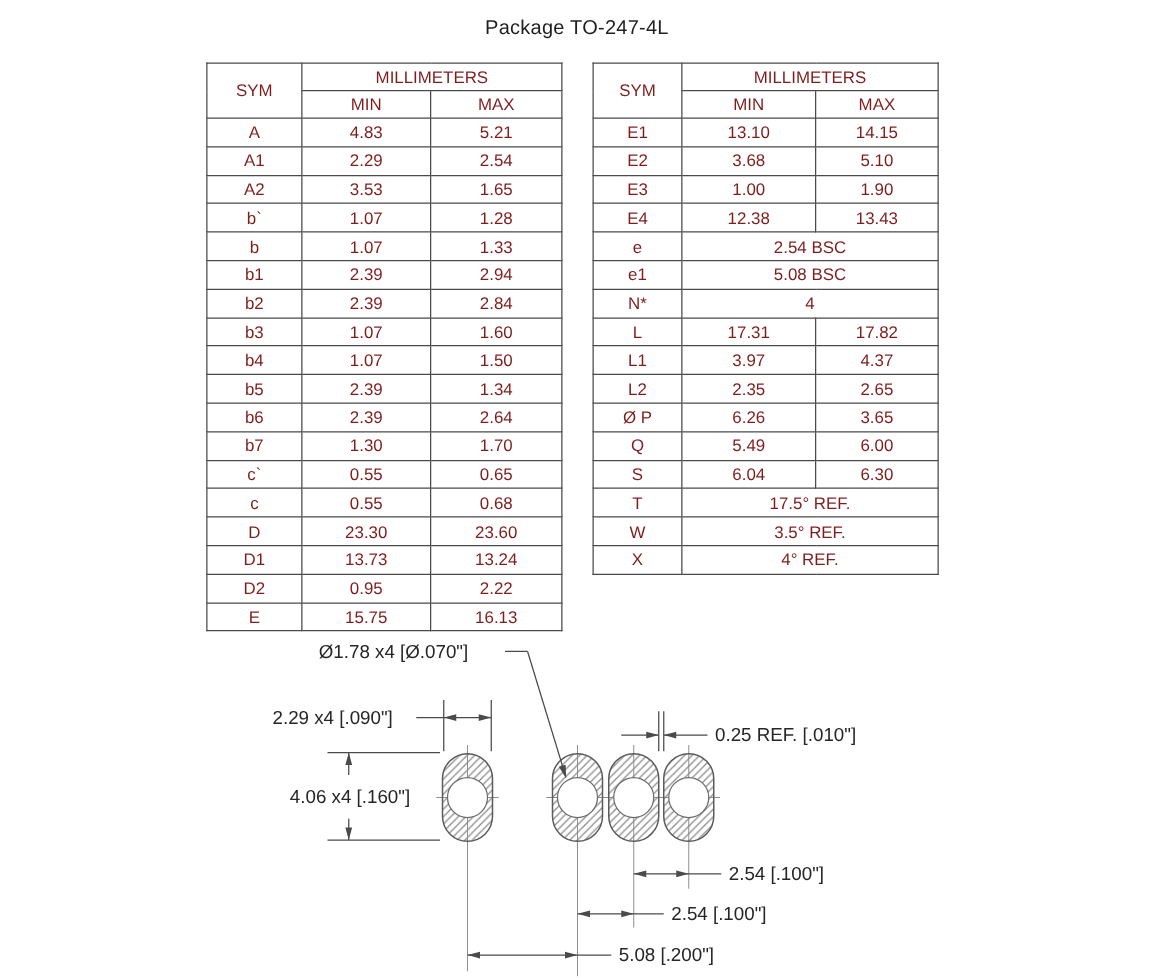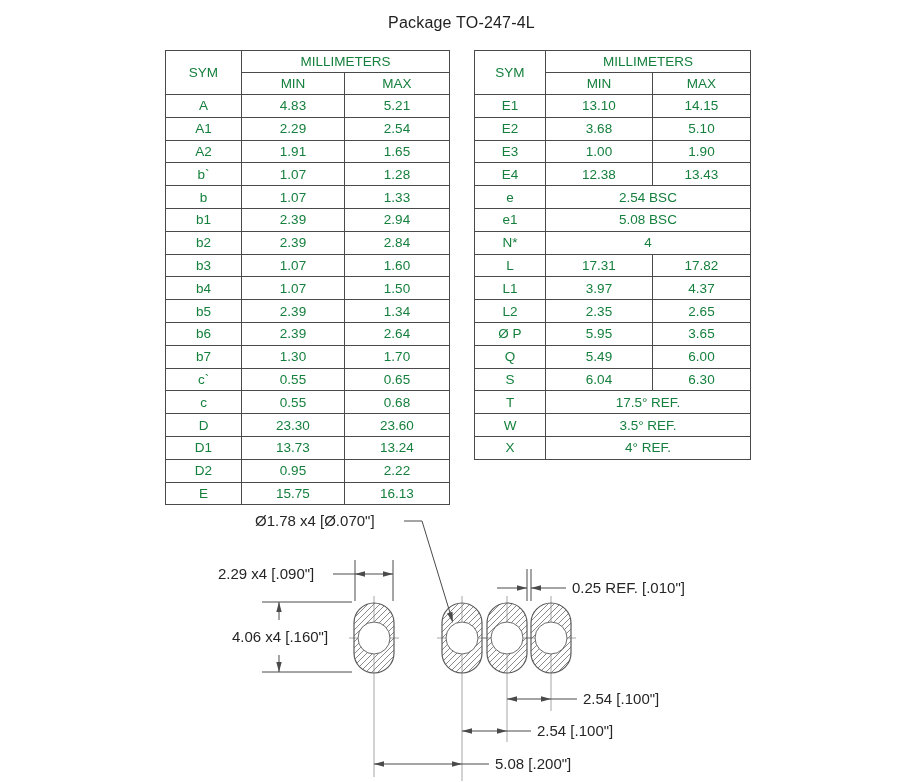--- a/index.html
+++ b/index.html
@@ -6,21 +6,21 @@
   body{
     width:923px;height:782px;position:relative;background:#ffffff;
     font-family:"Liberation Sans", sans-serif;color:#2b2b2b;overflow:hidden;
   }
   .page-title{
     position:absolute;top:14px;left:0;width:923px;text-align:center;
     font-size:16px;color:#1f1f1f;letter-spacing:0.2px;
   }
   table.dim-table{
     position:absolute;border-collapse:collapse;table-layout:fixed;
-    font-size:13.5px;color:#15803d;padding-left:36px;
+    font-size:13.5px;color:#7f1d1d;padding-left:36px;
   }
   #left-table{left:165px;top:50px;width:284px;}
   #right-table{left:474px;top:50px;width:276px;}
   .dim-table th,.dim-table td{
     border:1px solid #4a4a4a;text-align:center;vertical-align:middle;
     padding:0;font-weight:normal;white-space:nowrap;
   }
   .dim-table thead tr{height:22px;}
   .dim-table tbody tr{height:22.8px;}
   #drawing{position:absolute;left:0;top:500px;width:923px;height:282px;}
@@ -53,21 +53,21 @@
         <td>4.83</td>
         <td>5.21</td>
       </tr>
       <tr>
         <td>A1</td>
         <td>2.29</td>
         <td>2.54</td>
       </tr>
       <tr>
         <td>A2</td>
-        <td>1.91</td>
+        <td>3.53</td>
         <td>1.65</td>
       </tr>
       <tr>
         <td>b`</td>
         <td>1.07</td>
         <td>1.28</td>
       </tr>
       <tr>
         <td>b</td>
         <td>1.07</td>
@@ -200,21 +200,21 @@
         <td>3.97</td>
         <td>4.37</td>
       </tr>
       <tr>
         <td>L2</td>
         <td>2.35</td>
         <td>2.65</td>
       </tr>
       <tr>
         <td>Ø P</td>
-        <td>5.95</td>
+        <td>6.26</td>
         <td>3.65</td>
       </tr>
       <tr>
         <td>Q</td>
         <td>5.49</td>
         <td>6.00</td>
       </tr>
       <tr>
         <td>S</td>
         <td>6.04</td>

